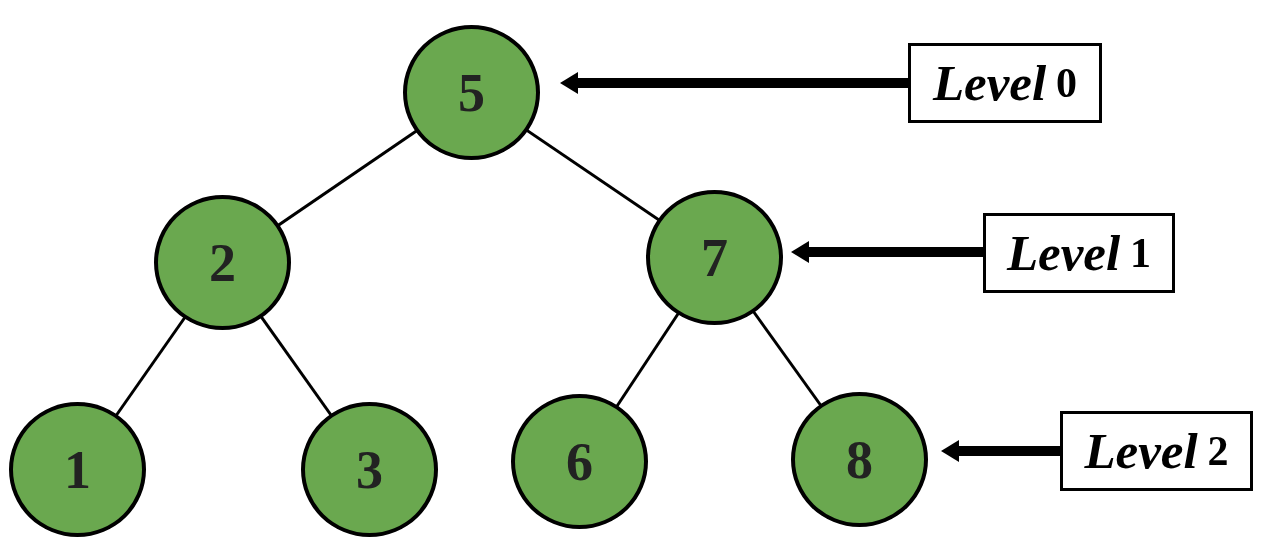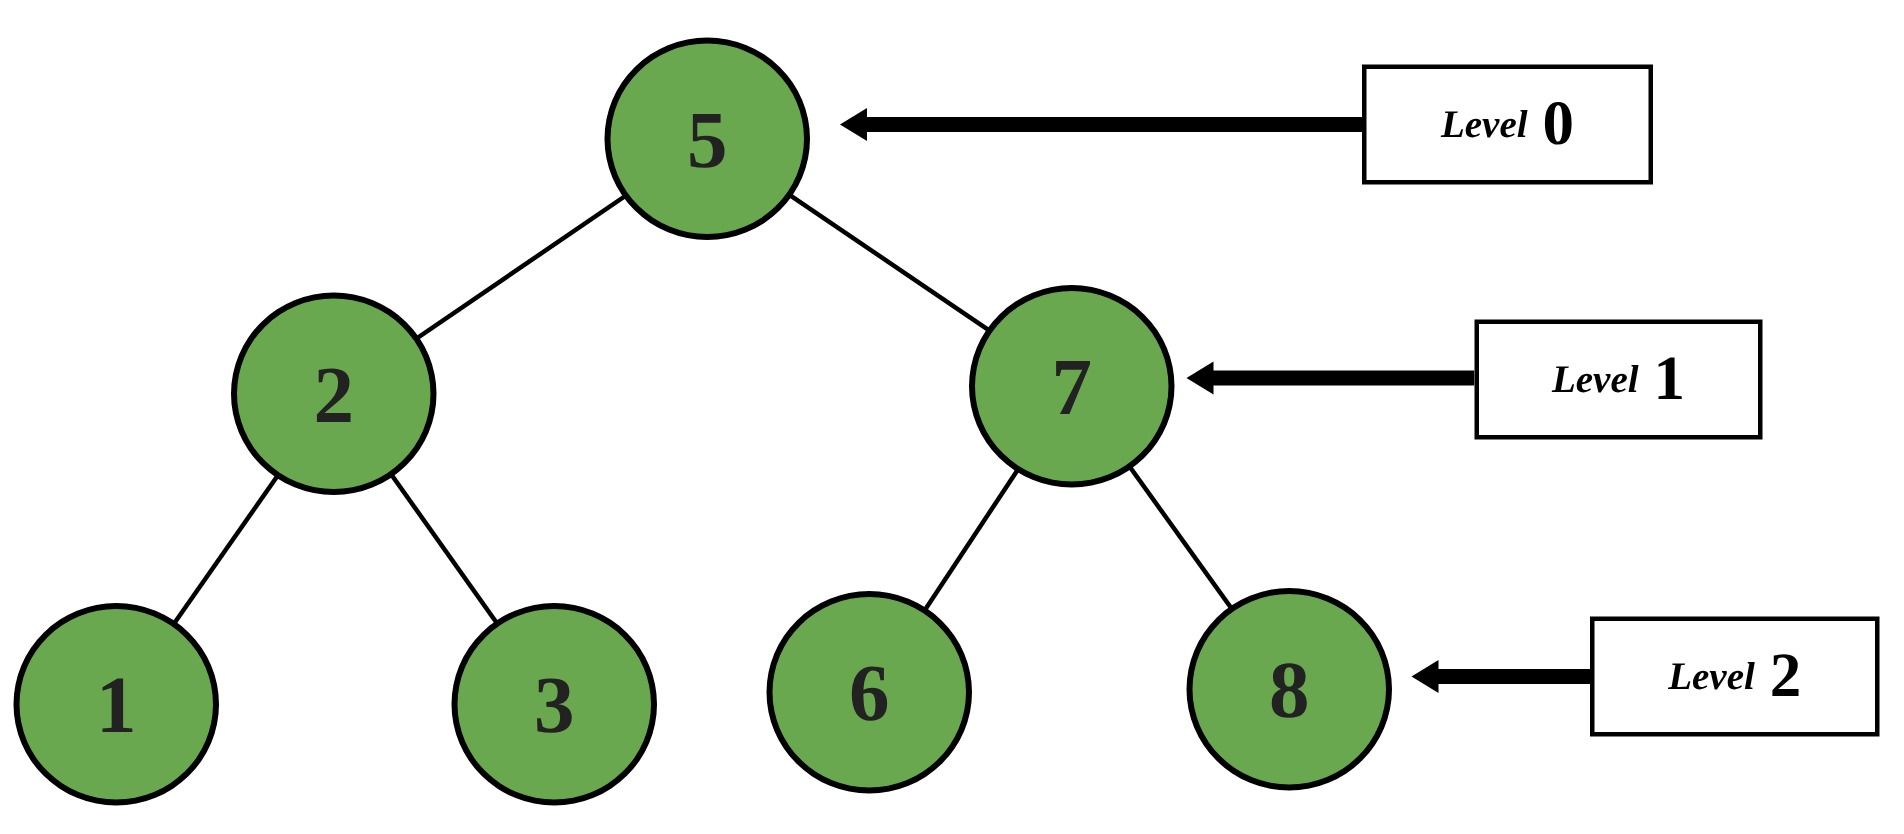--- a/index.html
+++ b/index.html
@@ -61,21 +61,21 @@
     display: flex;
     align-items: center;
     justify-content: center;
     gap: 10px;
     white-space: nowrap;
   }
   .pos-l0 { left: 908px;  top: 43px;  width: 194px; }
   .pos-l1 { left: 983px;  top: 213px; width: 192px; }
   .pos-l2 { left: 1060px; top: 411px; width: 193px; }
   .level-word {
-    font-size: 26px;
+    font-size: 51px;
     font-weight: bold;
     font-style: italic;
     color: #000000;
     font-family: Liberation Serif, serif;
   }
   .level-num {
     font-size: 42px;
     font-weight: bold;
     color: #000000;
   }

